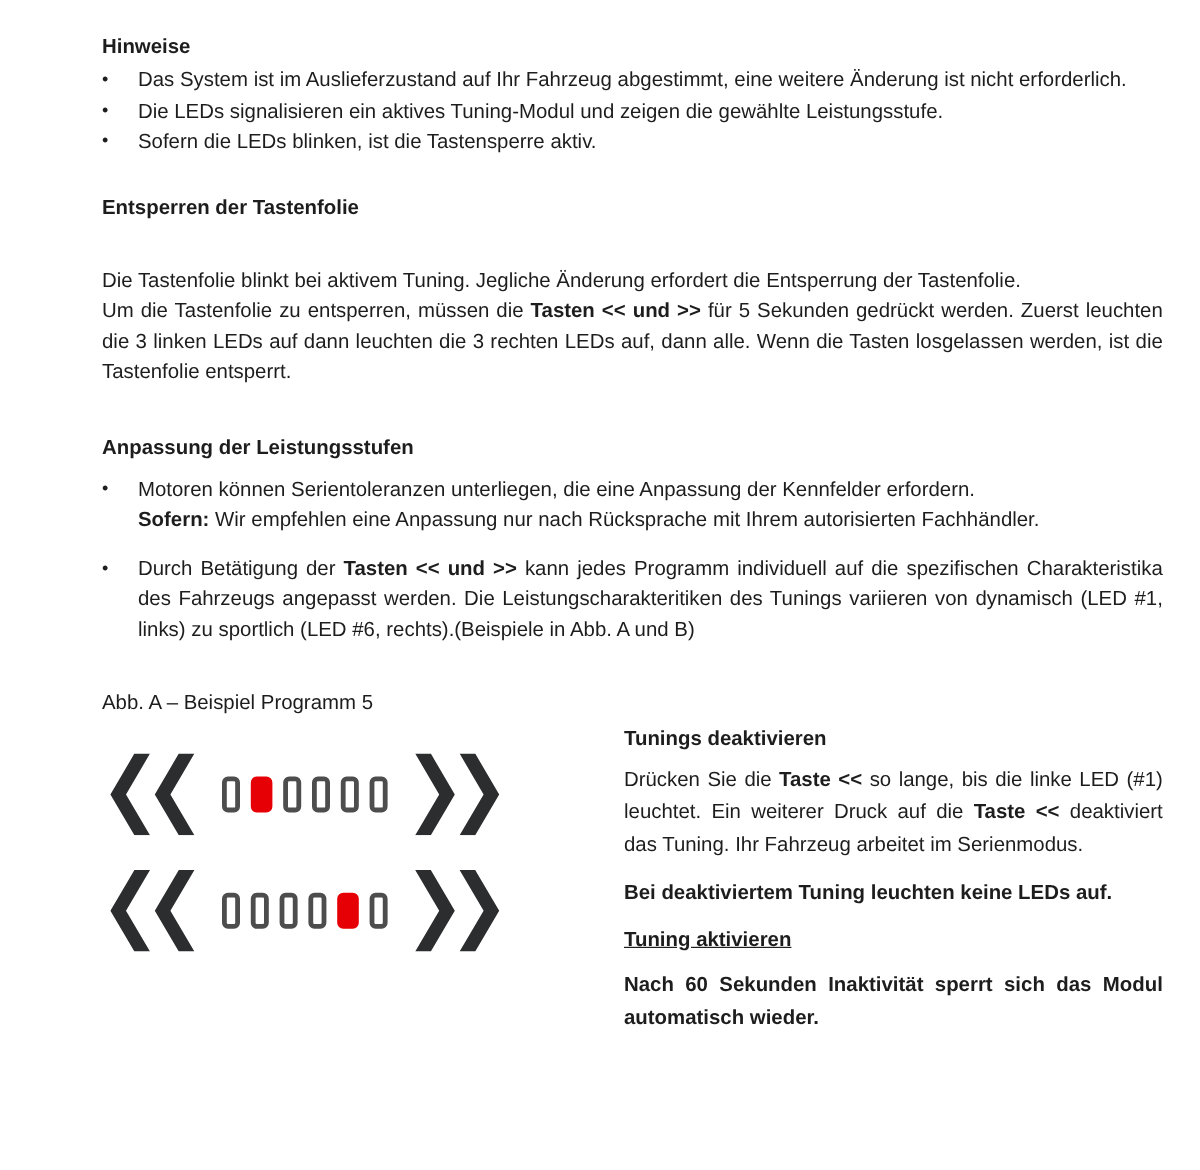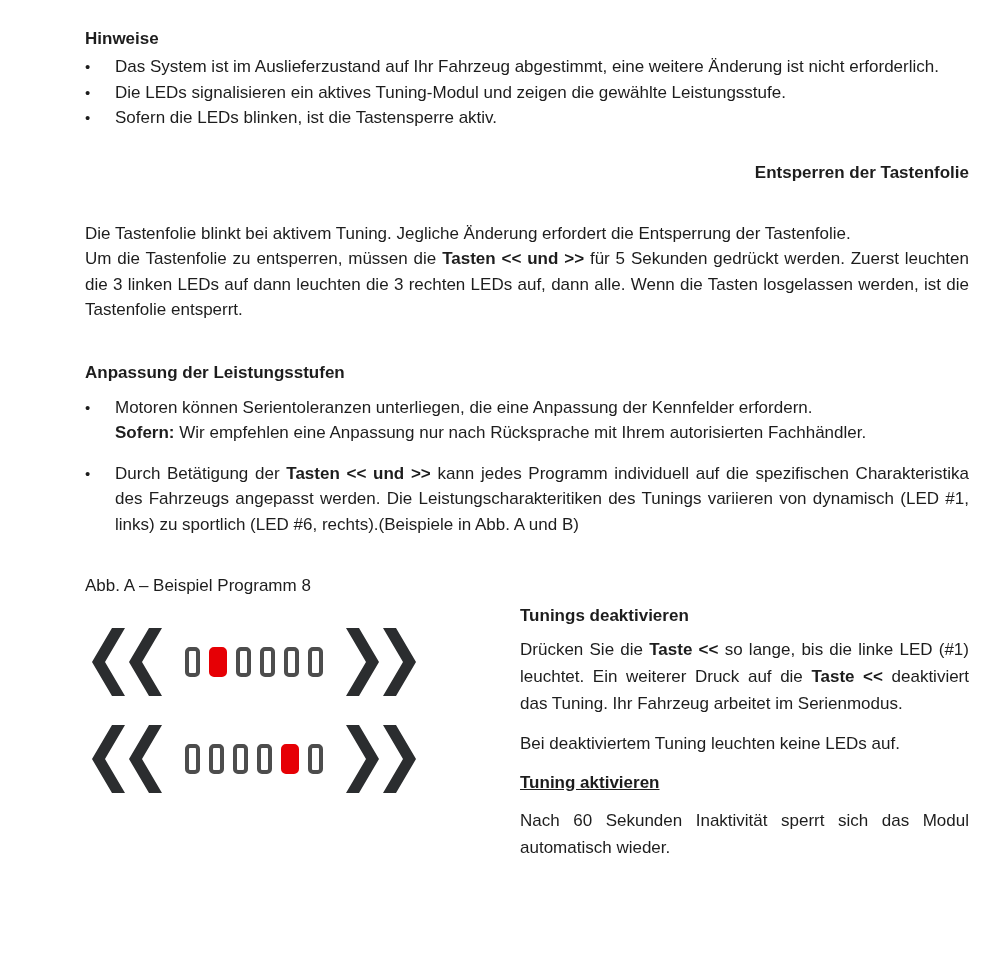--- a/index.html
+++ b/index.html
@@ -40,21 +40,21 @@
   .bullet-marker {
     flex: 0 0 30px;
     font-size: 15px;
     line-height: 25.5px;
   }
   .bullet-text { flex: 1; }
   .bullet-row + .bullet-row { margin-top: 0px; }
   .bullets-spaced .bullet-row + .bullet-row { margin-top: 15px; }
 
   
-  .sec-entsperren-title { margin-top: 31px; text-align: right; }
+  .sec-entsperren-title { margin-top: 31px; }
   .entsperren-line1 { margin-top: 37px; }
   .sec-anpassung-title { margin-top: 39px; }
   .anpassung-bullets { margin-top: 11px; }
 
   
   .bottom-row {
     display: flex;
     margin-top: 38px;
   }
   .figures-col { flex: 0 0 435px; }
@@ -107,21 +107,21 @@
     font-weight: bold;
     line-height: 22px;
     margin: 0;
   }
   .rpara {
     font-size: 17px;
     line-height: 27px;
     margin-top: 9px;
   }
   .rpara + .rheading { margin-top: 15px; text-decoration: underline; }
-  .gap-sm { margin-top: 13px; }
+  .gap-sm { margin-top: 13px; font-weight: bold; }
 </style>
 </head>
 <body>
 
 <div class="page">
 
   <div>
     <p class="heading">Hinweise</p>
     <div class="bullets body-text">
       <div class="bullet-row">
@@ -156,21 +156,21 @@
         <span class="bullet-marker">•</span>
         <span class="bullet-text justify"><span>Durch Betätigung der </span><span class="bold">Tasten &lt;&lt; und &gt;&gt;</span><span> kann jedes Programm individuell auf die spezifischen Charakteristika des Fahrzeugs angepasst werden. Die Leistungscharakteritiken des Tunings variieren von dynamisch (LED #1, links) zu sportlich (LED #6, rechts).(Beispiele in Abb. A und B)</span></span>
       </div>
     </div>
   </div>
 
   <div class="bottom-row">
 
     <div class="figures-col">
 
-      <div class="figure-label">Abb. A – Beispiel Programm 8</div>
+      <div class="figure-label">Abb. A – Beispiel Programm 5</div>
       <div class="figure-graphic figure-a-graphic">
         <svg class="chev" width="72" height="68" viewBox="0 0 72 68">
           <polygon points="21,0 34,0 14,34 34,68 21,68 1,34"></polygon>
           <polygon points="58,0 71,0 51,34 71,68 58,68 38,34"></polygon>
         </svg>
         <div class="leds">
             <div class="led"></div>
             <div class="led on"></div>
             <div class="led"></div>
             <div class="led"></div>

